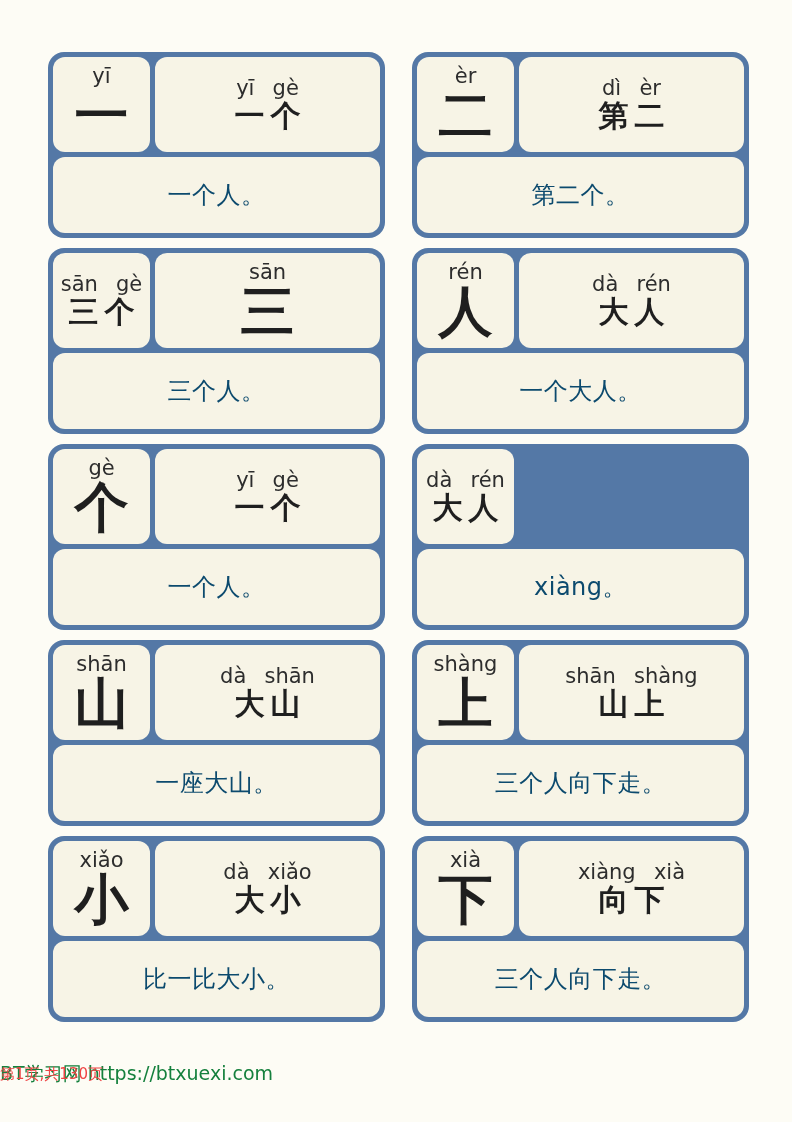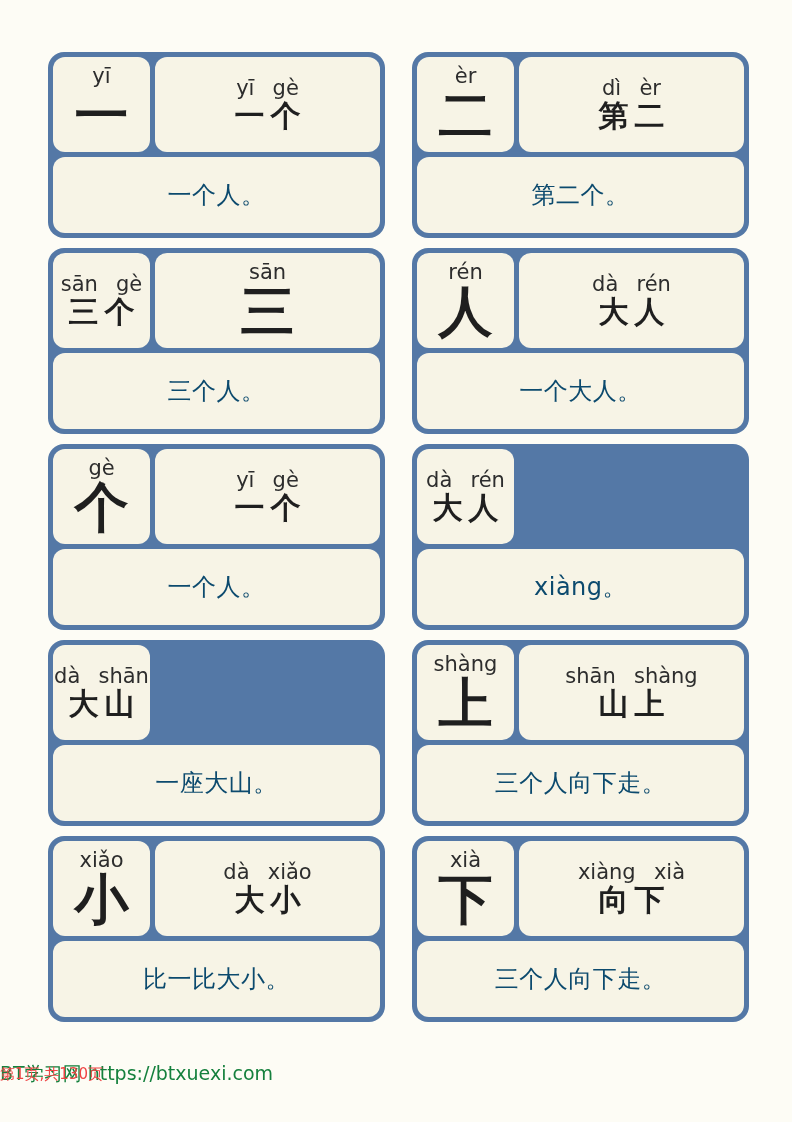--- a/index.html
+++ b/index.html
@@ -194,20 +194,24 @@
         </div>
       </div>
       <div class="panel">
         <div class="sentence-text">xiàng。</div>
       </div>
     </div>
 
     <div class="card">
       <div class="card-top">
         <div class="panel">
+          <div class="pinyin">shān</div>
+          <div class="main-char">山</div>
+        </div>
+        <div class="panel">
           <div class="pinyin">dà shān</div>
           <div class="word-text">大山</div>
         </div>
       </div>
       <div class="panel">
         <div class="sentence-text">一座大山。</div>
       </div>
     </div>
 
     <div class="card">

